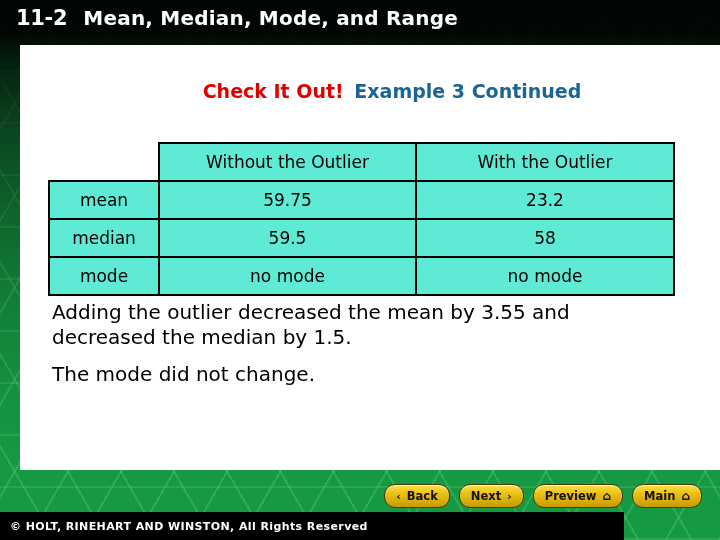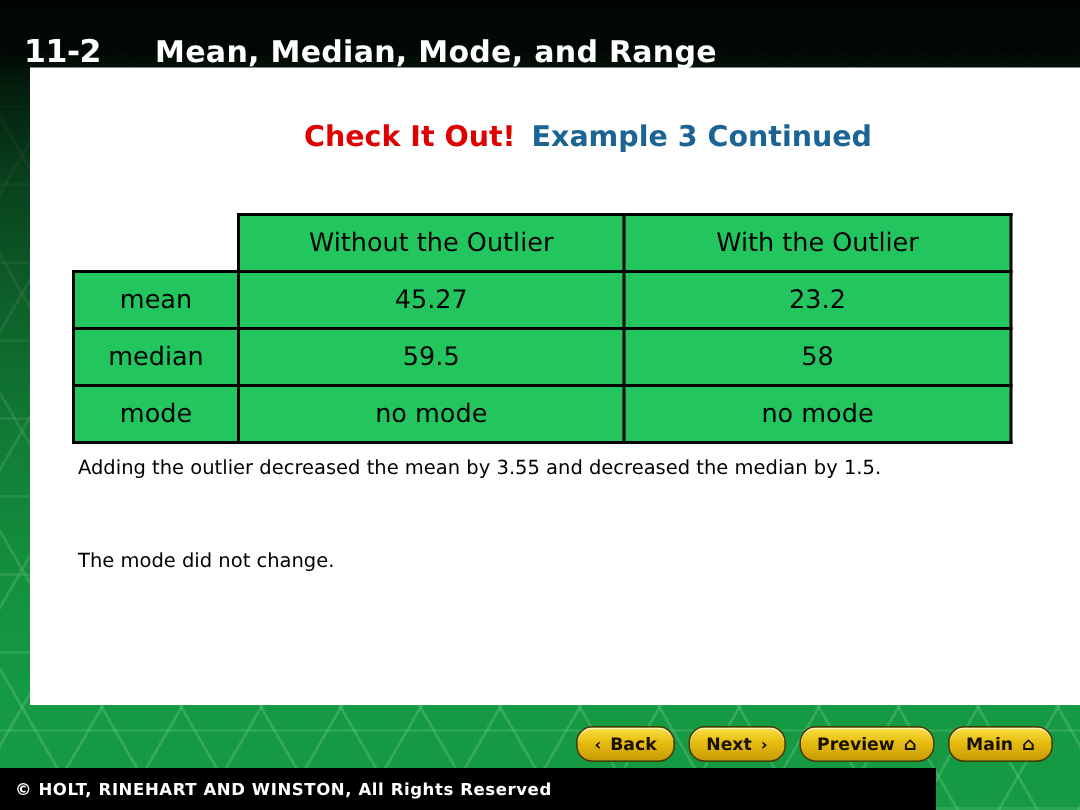--- a/index.html
+++ b/index.html
@@ -43,27 +43,26 @@
       rgba(0,0,0,.58) 120px,
       rgba(0,0,0,.38) 200px,
       rgba(0,0,0,.18) 300px,
       rgba(0,0,0,.05) 400px,
       rgba(0,0,0,0) 470px);
   }
 
   
   .title-band {
     position: absolute;
-    left: 0; top: 16px;
+    left: 0; top: 0;
     width: 720px;
     height: 36px;
     display: flex;
     align-items: center;
     color: #ffffff;
-    gap: 20px;
   }
   .lesson-num {
     margin-left: 16px;
     font-size: 21px;
     font-weight: bold;
     letter-spacing: -.3px;
     font-family: "DejaVu Sans", sans-serif;
   }
   .lesson-title {
     margin-left: 16px;
@@ -111,37 +110,37 @@
     font-family: "DejaVu Sans", sans-serif;
   }
   table.data td, table.data th {
     border: 2px solid #000;
     font-weight: normal;
     font-size: 17px;
     text-align: center;
     height: 36px;
     padding: 0 4px;
     color: #000;
-    background: #22c55e;
+    background: #5eead4;
   }
   table.data col.c-label { width: 110px; }
   table.data col.c-wo    { width: 257px; }
   table.data col.c-w     { width: 258px; }
   td.corner-blank {
     border: none !important;
     background: transparent !important;
   }
 
   
   .body-text {
     position: absolute;
     left: 32px;
     width: 610px;
     color: #000;
-    font-size: 13px;
+    font-size: 20px;
     line-height: 25px;
     font-family: "DejaVu Sans", sans-serif;
   }
   .para-1 { top: 255px; }
   .para-2 { top: 317px; }
 
   
   .navbar {
     position: absolute;
     left: 0;
@@ -227,21 +226,21 @@
         <thead>
           <tr>
             <td class="corner-blank"></td>
             <th>Without the Outlier</th>
             <th>With the Outlier</th>
           </tr>
         </thead>
         <tbody>
           <tr>
             <td>mean</td>
-            <td>45.27</td>
+            <td>59.75</td>
             <td>23.2</td>
           </tr>
           <tr>
             <td>median</td>
             <td>59.5</td>
             <td>58</td>
           </tr>
           <tr>
             <td>mode</td>
             <td>no mode</td>

